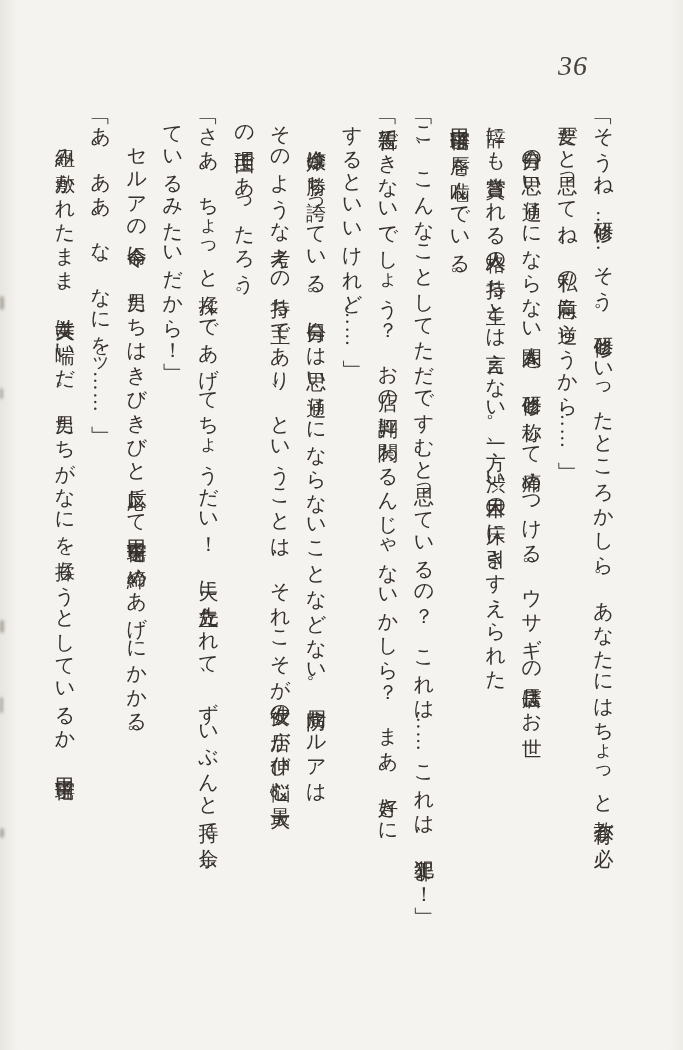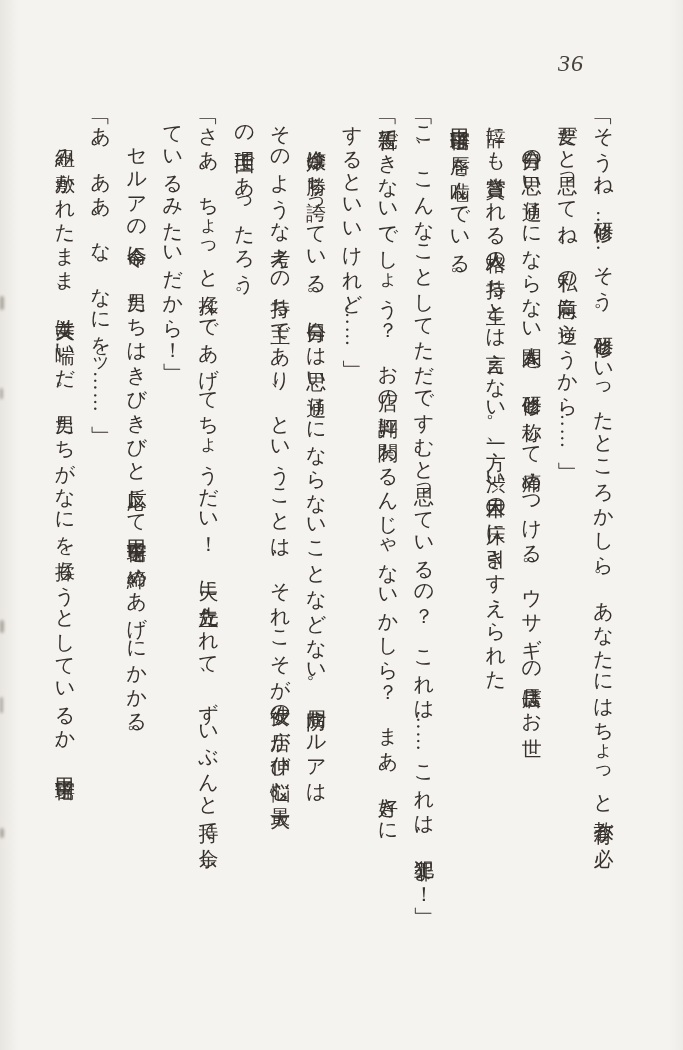--- a/index.html
+++ b/index.html
@@ -21,21 +21,21 @@
     background:
       linear-gradient(to right, rgba(120,112,100,0.10), rgba(120,112,100,0.0) 18px),
       linear-gradient(to left, rgba(120,112,100,0.05), rgba(120,112,100,0.0) 14px);
     pointer-events: none;
   }
   .page-number {
     position: absolute;
     top: 50px;
     left: 558px;
     font-style: italic;
-    font-size: 24px;
+    font-size: 28px;
     letter-spacing: 1px;
     color: #46413b;
   }
   .text-block {
     position: absolute;
     top: 112px;
     right: 62px;
     height: 820px;
     writing-mode: vertical-rl;
     text-orientation: mixed;

